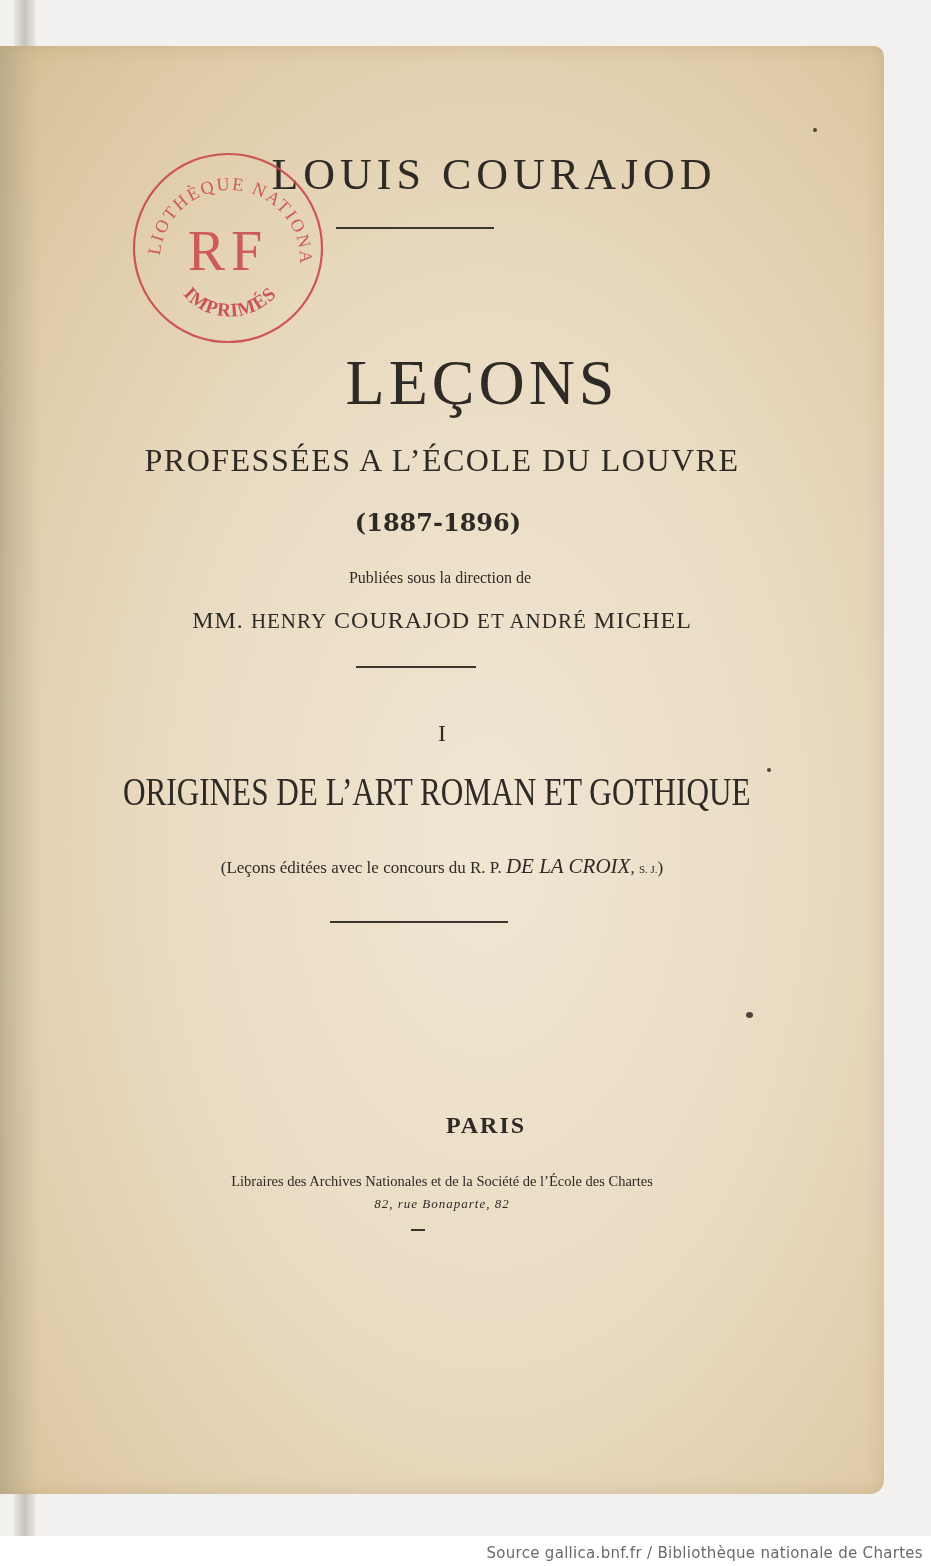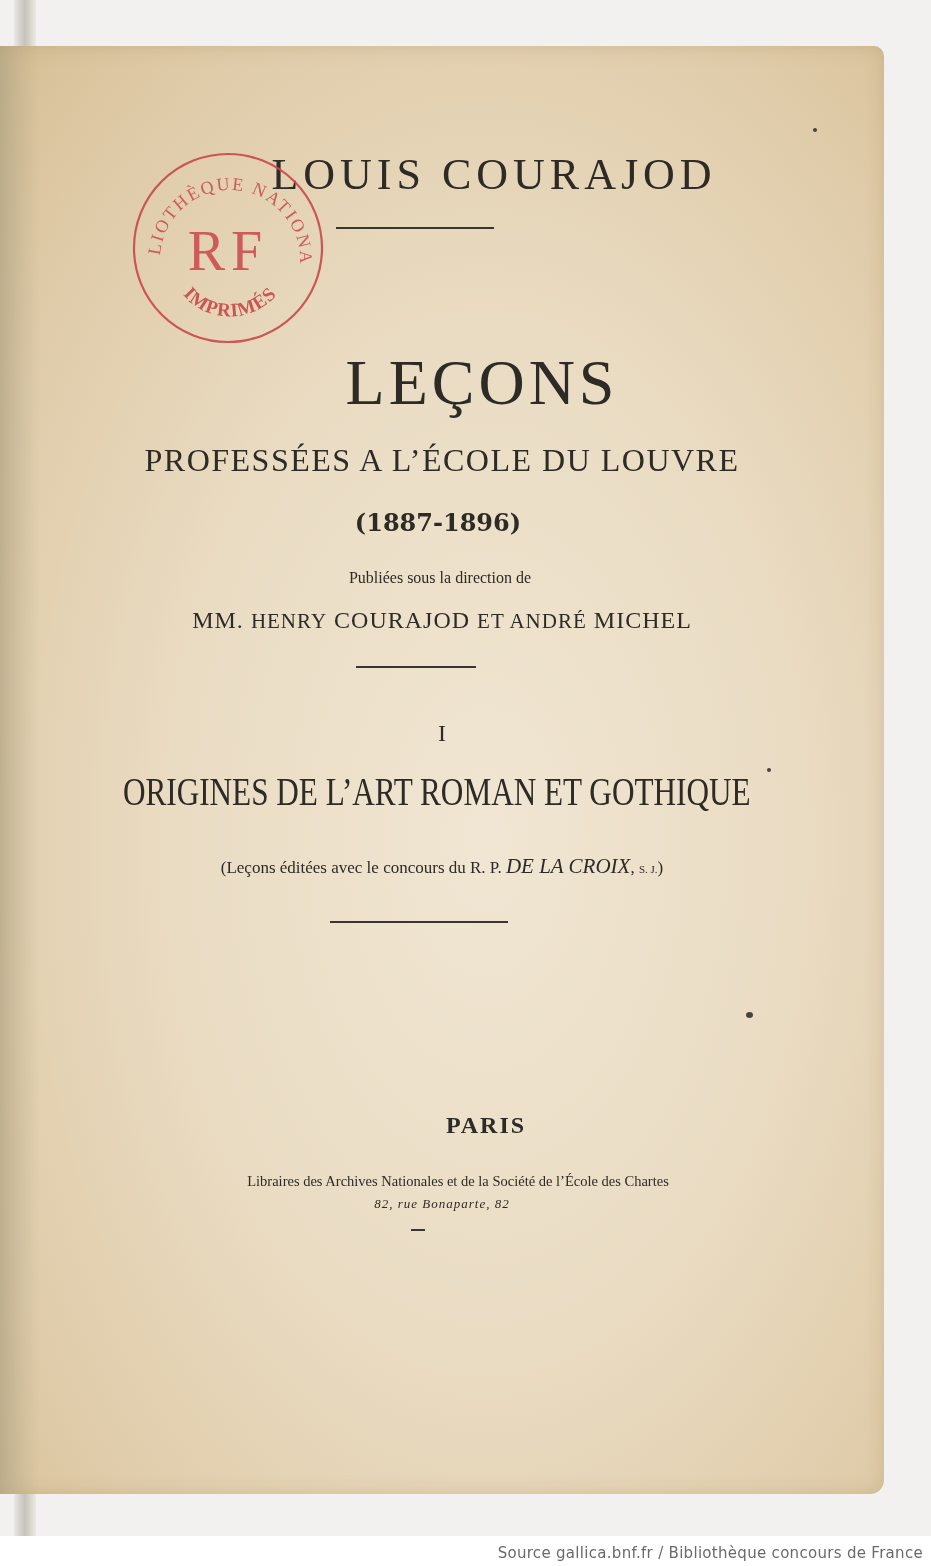--- a/index.html
+++ b/index.html
@@ -41,21 +41,21 @@
     .editors { top: 561px; font-size: 24px; letter-spacing: 1px; left: 0; }
     .editors .sc { font-size: 21px; letter-spacing: 1px; }
     .vol { top: 674px; font-size: 24px; left: 0; }
     .work-title { top: 722px; font-size: 40px; letter-spacing: 0px; left: 0;
       transform: scaleX(0.78); transform-origin: 418px 0; font-family: "Liberation Serif", serif; }
     .edited-note { top: 808px; font-size: 17px; left: 0; }
     .edited-note .big { font-size: 21px; font-style: italic; }
     .edited-note .sm { font-size: 11px; }
     .city { top: 1066px; font-size: 24px; font-weight: bold; letter-spacing: 2px; left: 0; margin-left: 44px; }
     .publisher { top: 1098px; font-size: 21px; letter-spacing: 1px; left: 0; }
-    .booksellers { top: 1127px; font-size: 14.5px; left: 0; margin-left: 16px; }
+    .booksellers { top: 1127px; font-size: 14.5px; left: 0; }
     .address { top: 1150px; font-size: 13px; font-style: italic; letter-spacing: 1px; left: 0; }
     .year { top: 1193px; font-size: 22px; letter-spacing: 2px; left: 0; }
 
     .stamp {
       position: absolute; left: 130px; top: 150px; width: 196px; height: 196px;
     }
     .stamp svg { width: 100%; height: 100%; }
 
     .speck { position: absolute; border-radius: 50%; background: #4a4438; }
 
@@ -117,13 +117,13 @@
     <text font-family="Liberation Serif, serif" font-size="18" fill="#c9474a" opacity=".85" letter-spacing="2">
       <textPath href="#ringTop" startOffset="50%" text-anchor="middle">BIBLIOTHÈQUE NATIONALE</textPath>
     </text>
     <text font-family="Liberation Serif, serif" font-size="19" fill="#c9474a" opacity=".9" letter-spacing="1" font-weight="bold">
       <textPath href="#ringBottom" startOffset="50%" text-anchor="middle">IMPRIMÉS</textPath>
     </text>
     <text x="98" y="120" text-anchor="middle" font-family="Liberation Serif, serif" font-size="56" fill="#c9474a" opacity=".85" letter-spacing="6">RF</text>
   </svg>
 </div>
 
-<div class="footer">Source gallica.bnf.fr / Bibliothèque concours de France</div>
+<div class="footer">Source gallica.bnf.fr / Bibliothèque nationale de Chartes</div>
 
 </body></html>

